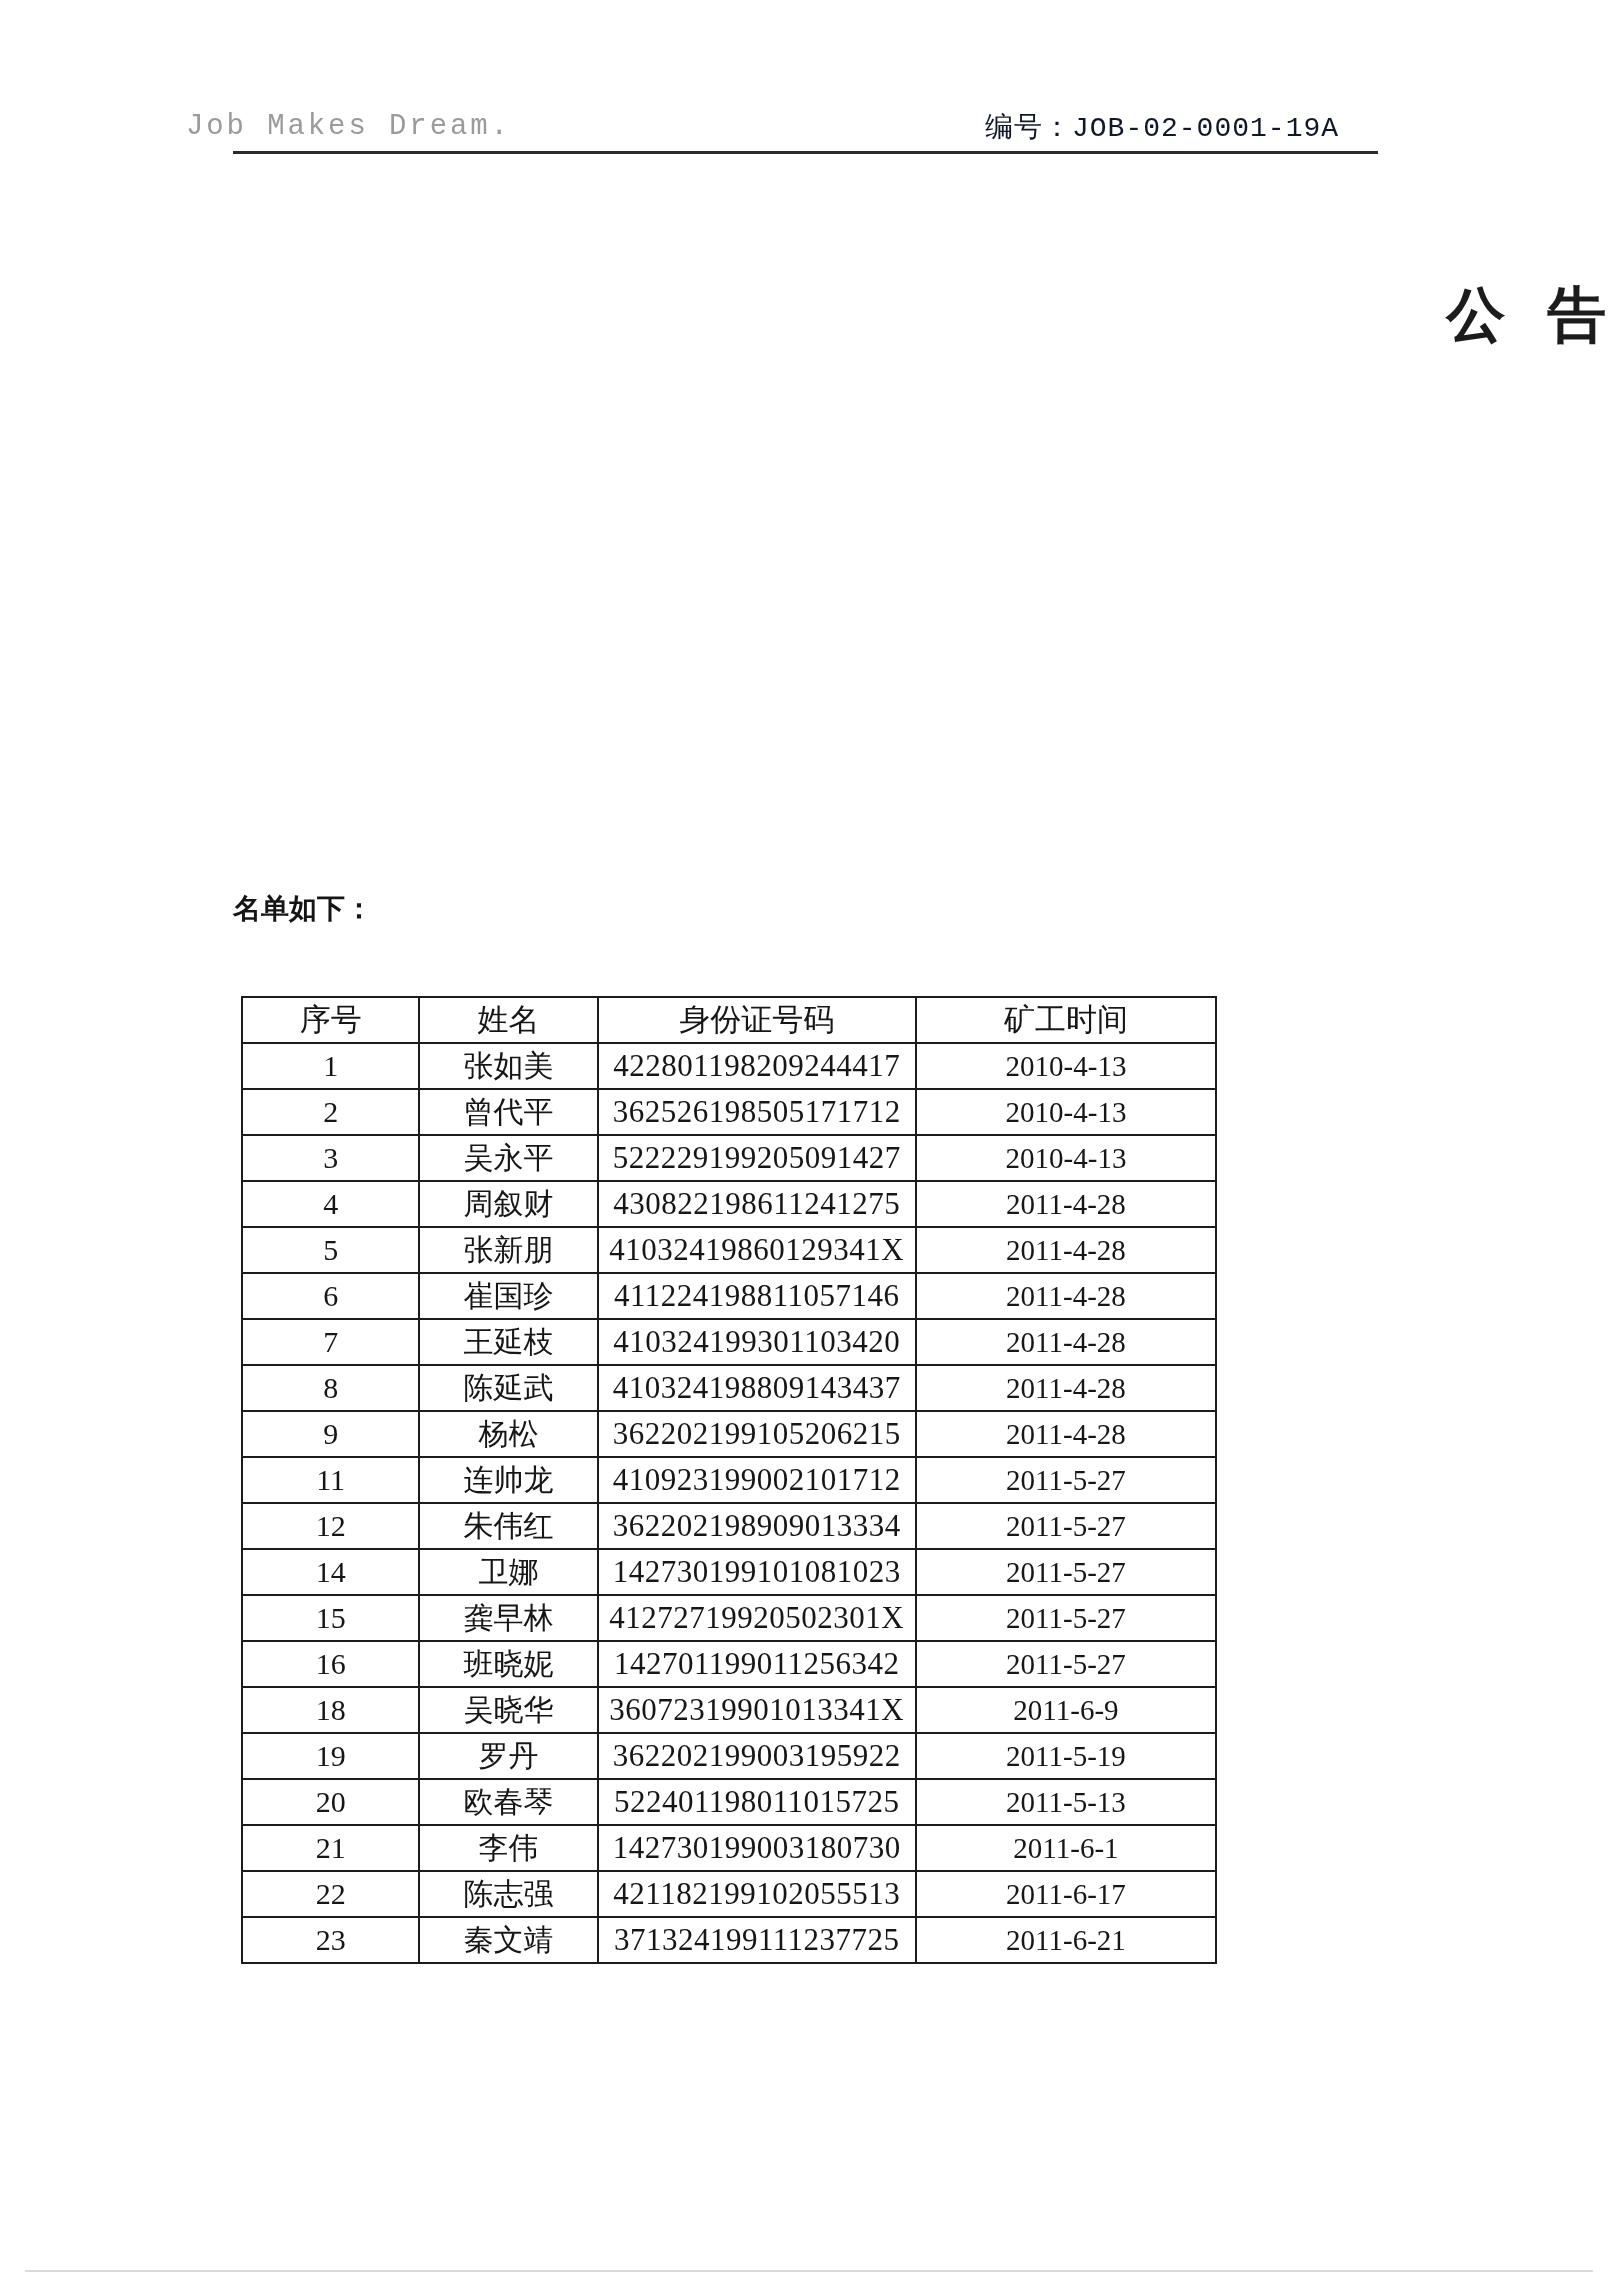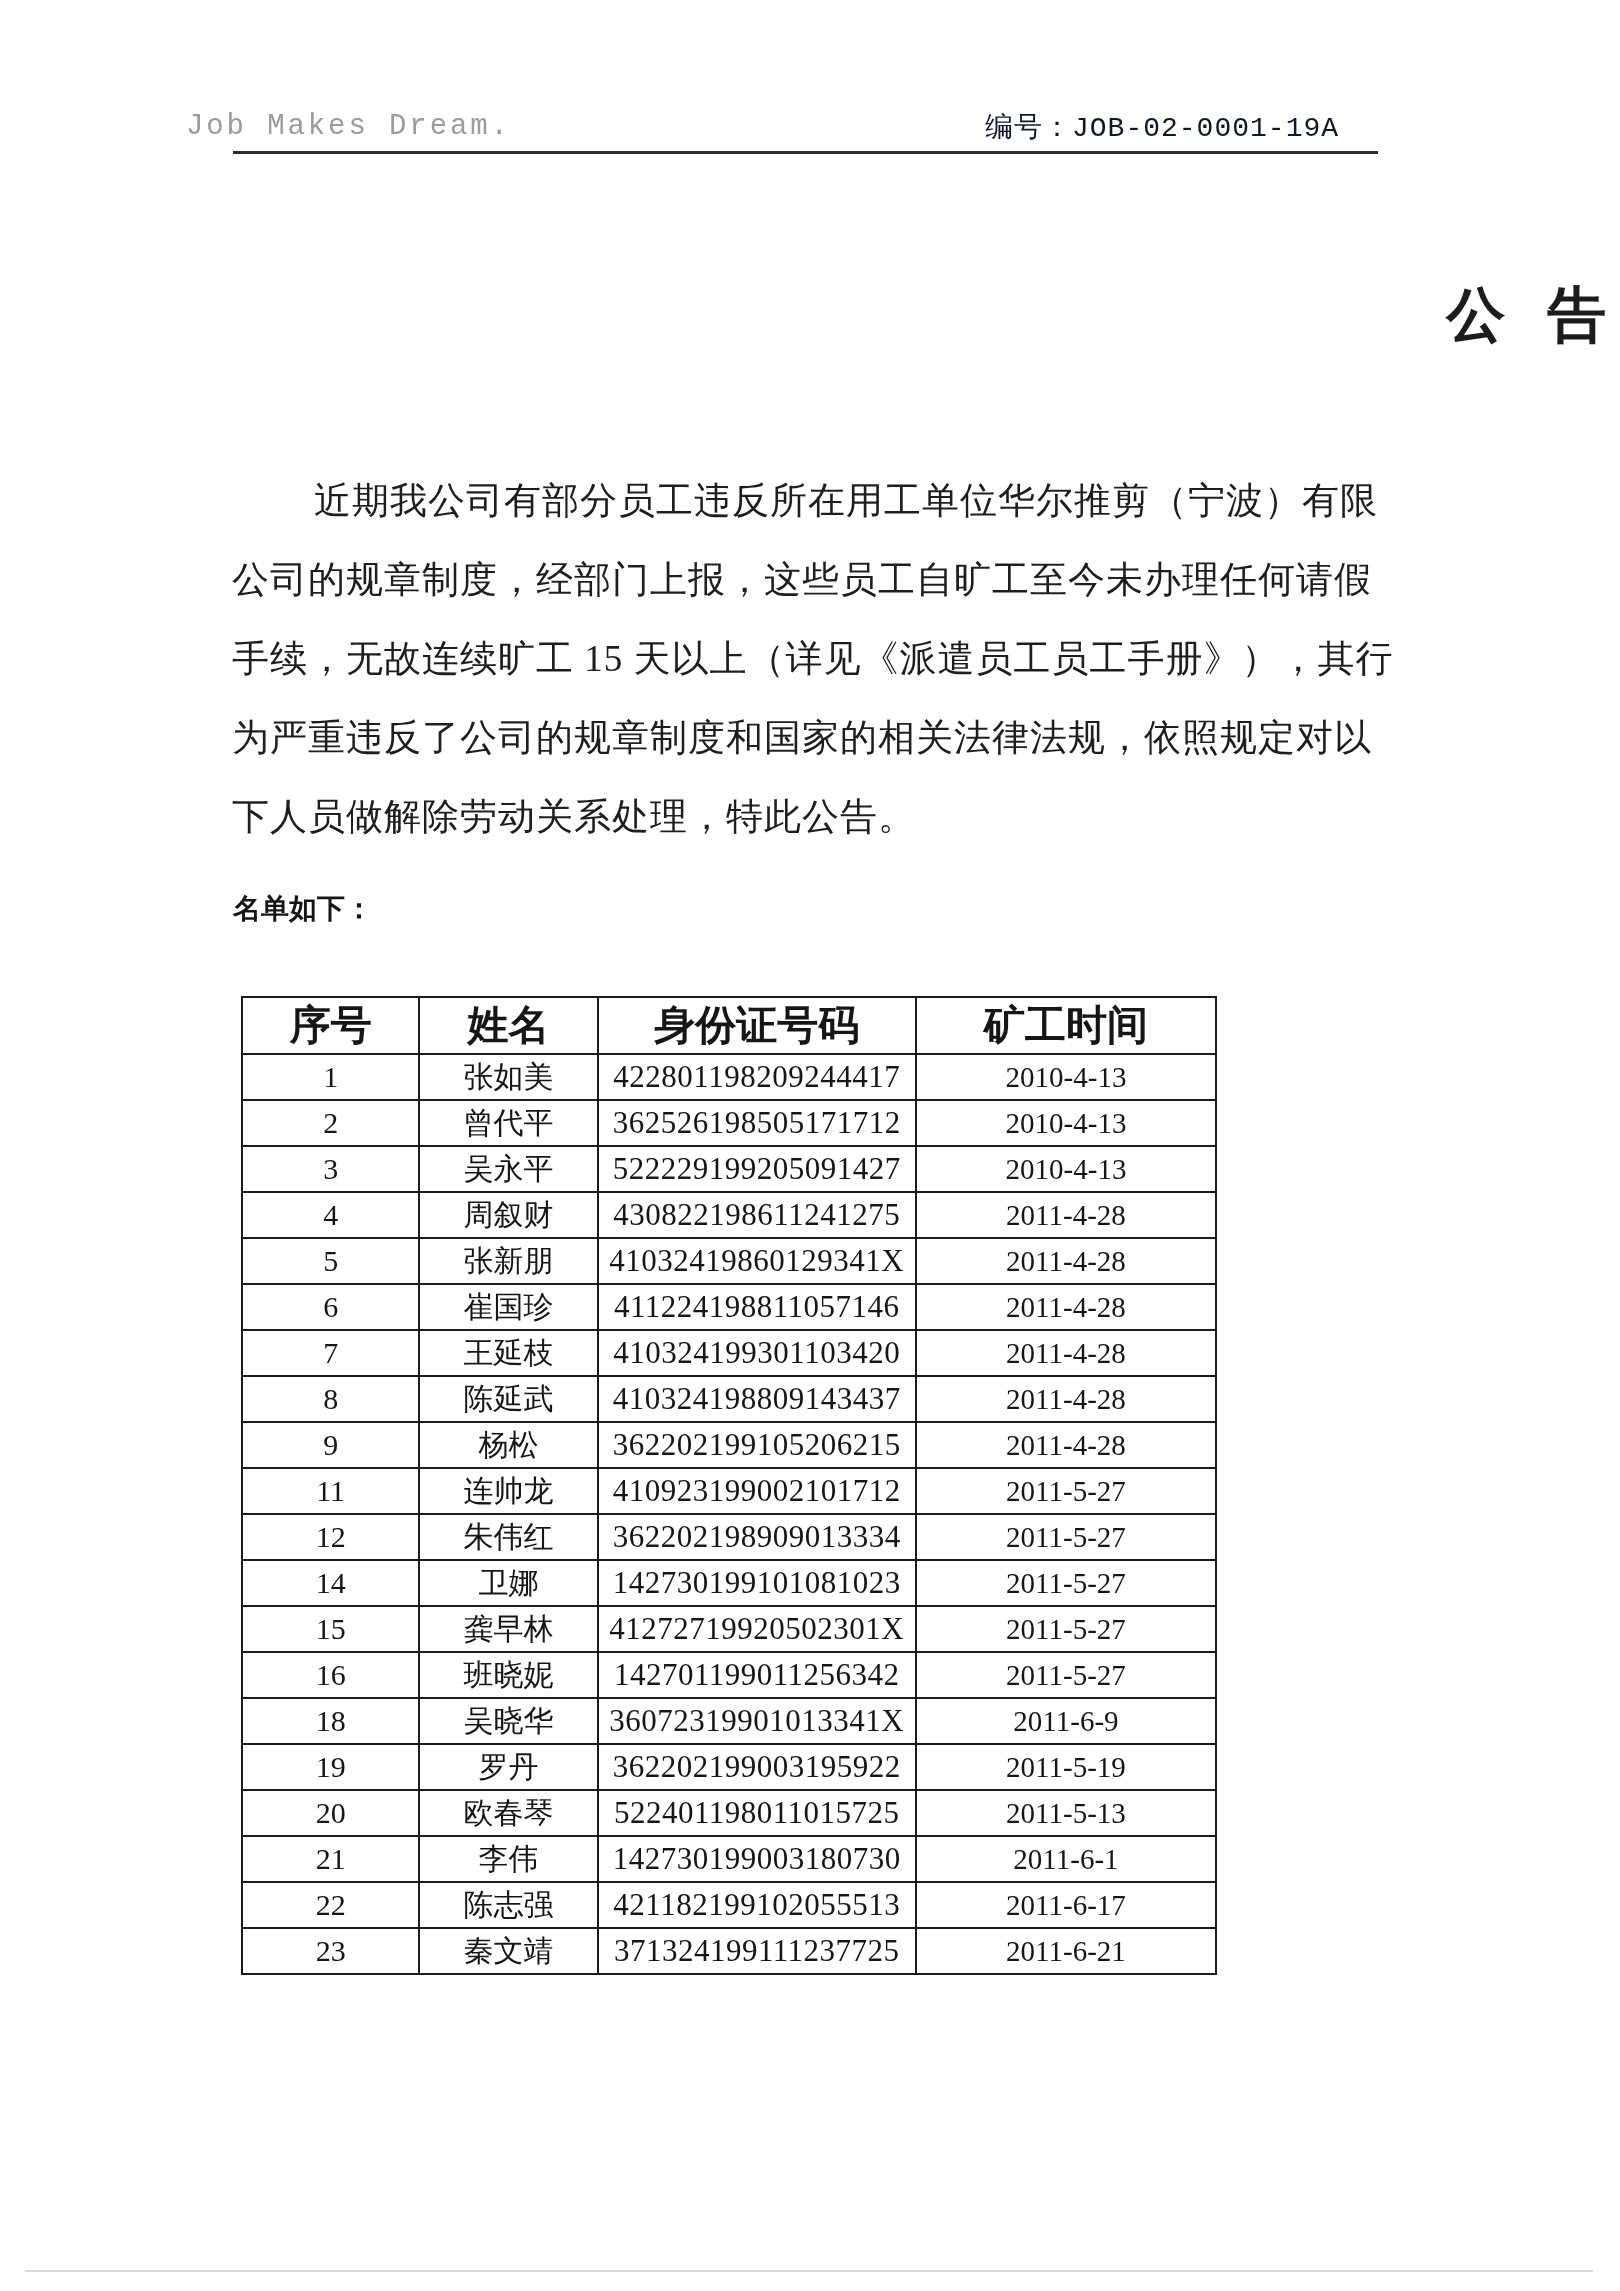--- a/index.html
+++ b/index.html
@@ -91,21 +91,21 @@
   table.emp th, table.emp td {
     border: 2px solid #1c1c1c;
     height: 44px;
     text-align: center;
     vertical-align: middle;
     padding: 0;
     font-weight: 400;
     overflow: hidden;
   }
   table.emp { border: 2.9px solid #1c1c1c; }
-  table.emp th { font-size: 41px; font-weight: bold; }
+  table.emp th { font-size: 31px; }
   col.c0 { width: 18.2%; }
   col.c1 { width: 18.3%; }
   col.c2 { width: 32.7%; }
   col.c3 { width: 30.8%; }
   table.emp td.c2 { font-size: 31px; letter-spacing: 0.5px; }
   table.emp td.c3 { font-size: 29px; }
 
   
   .bottom-line {
     position: absolute;
@@ -118,27 +118,20 @@
 <body>
 
 <div class="page">
 
   <div class="hdr-left">Job Makes Dream.</div>
   <div class="hdr-right">编号：JOB-02-0001-19A</div>
   <div class="hdr-rule"></div>
 
   <div class="doc-title">公 告</div>
 
-  <div class="body-text">
-    <div class="bline indent">近期我公司有部分员工违反所在用工单位华尔推剪（宁波）有限</div>
-    <div class="bline">公司的规章制度，经部门上报，这些员工自旷工至今未办理任何请假</div>
-    <div class="bline">手续，无故连续旷工 15 天以上（详见《派遣员工员工手册》），其行</div>
-    <div class="bline">为严重违反了公司的规章制度和国家的相关法律法规，依照规定对以</div>
-    <div class="bline">下人员做解除劳动关系处理，特此公告。</div>
-  </div>
 
   <div class="list-label">名单如下：</div>
 
   <div class="tbl-wrap">
     <table class="emp">
       <colgroup>
         <col class="c0">
           <col class="c1">
           <col class="c2">
           <col class="c3">

